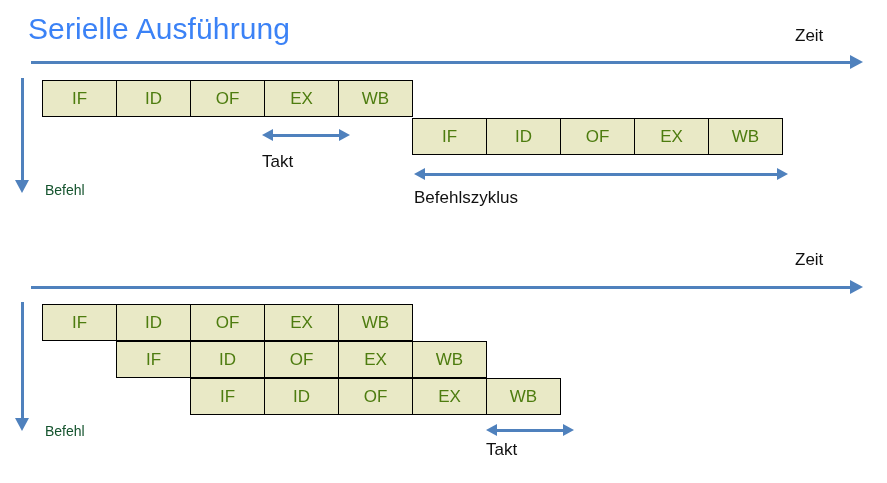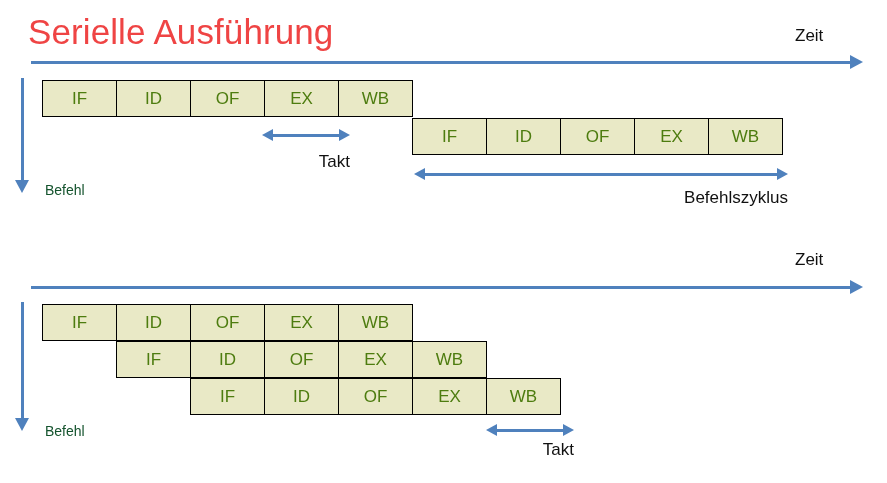--- a/index.html
+++ b/index.html
@@ -17,24 +17,24 @@
     position: relative;
     width: 887px;
     height: 483px;
     overflow: hidden;
     background: #ffffff;
   }
 
   
   .section-title {
     position: absolute;
-    font-size: 35px;
+    font-size: 30px;
     line-height: 1;
     font-weight: 400;
-    color: #ef4444;
+    color: #3b82f6;
     white-space: nowrap;
     letter-spacing: 0.1px;
   }
 
   
   .time-axis {
     position: absolute;
     height: 18px;
   }
   .time-axis .shaft {
@@ -141,21 +141,21 @@
     height: 0;
     border-top: 6px solid transparent;
     border-bottom: 6px solid transparent;
     border-left: 11px solid #4f81bd;
   }
   .measure-label {
     position: absolute;
     font-size: 17px;
     color: #111111;
     white-space: nowrap;
-    text-align: right;
+    text-align: left;
   }
 </style>
 </head>
 <body>
 
 <div id="slide">
 
   <div class="section-title" style="left:28px; top:14px;">Serielle Ausführung</div>
 
   <div class="axis-label" style="left:795px; top:26px;">Zeit</div>

